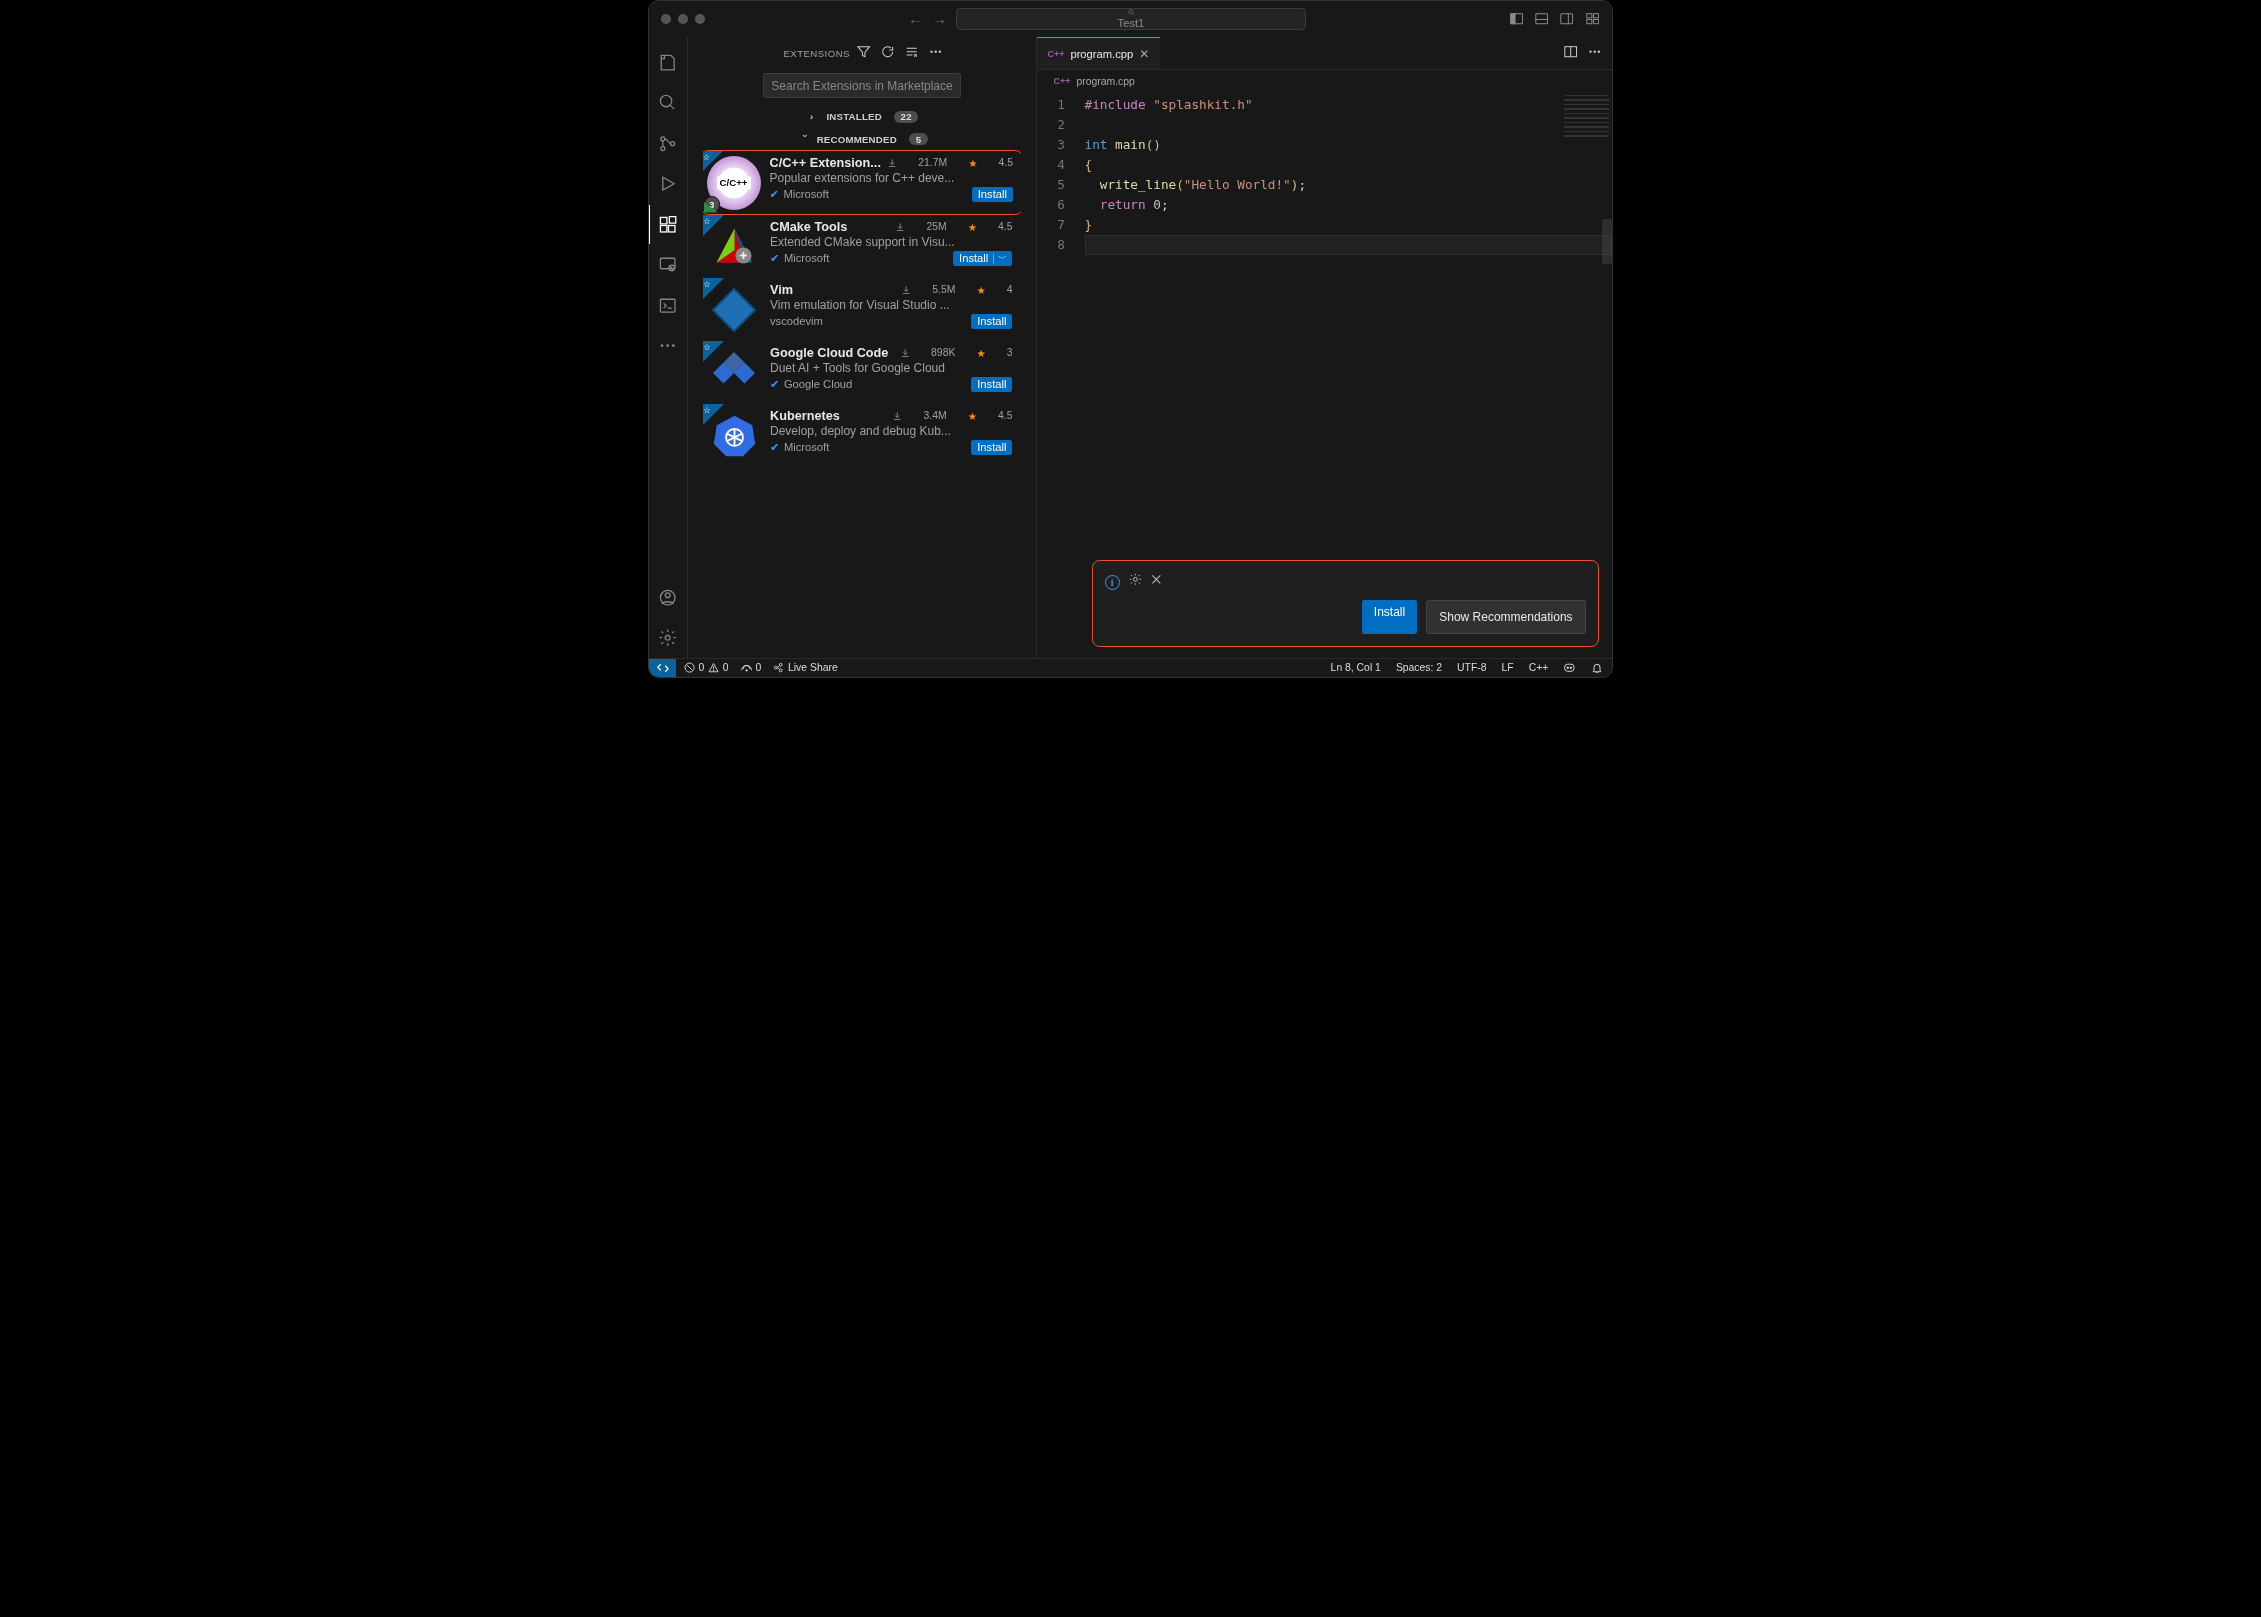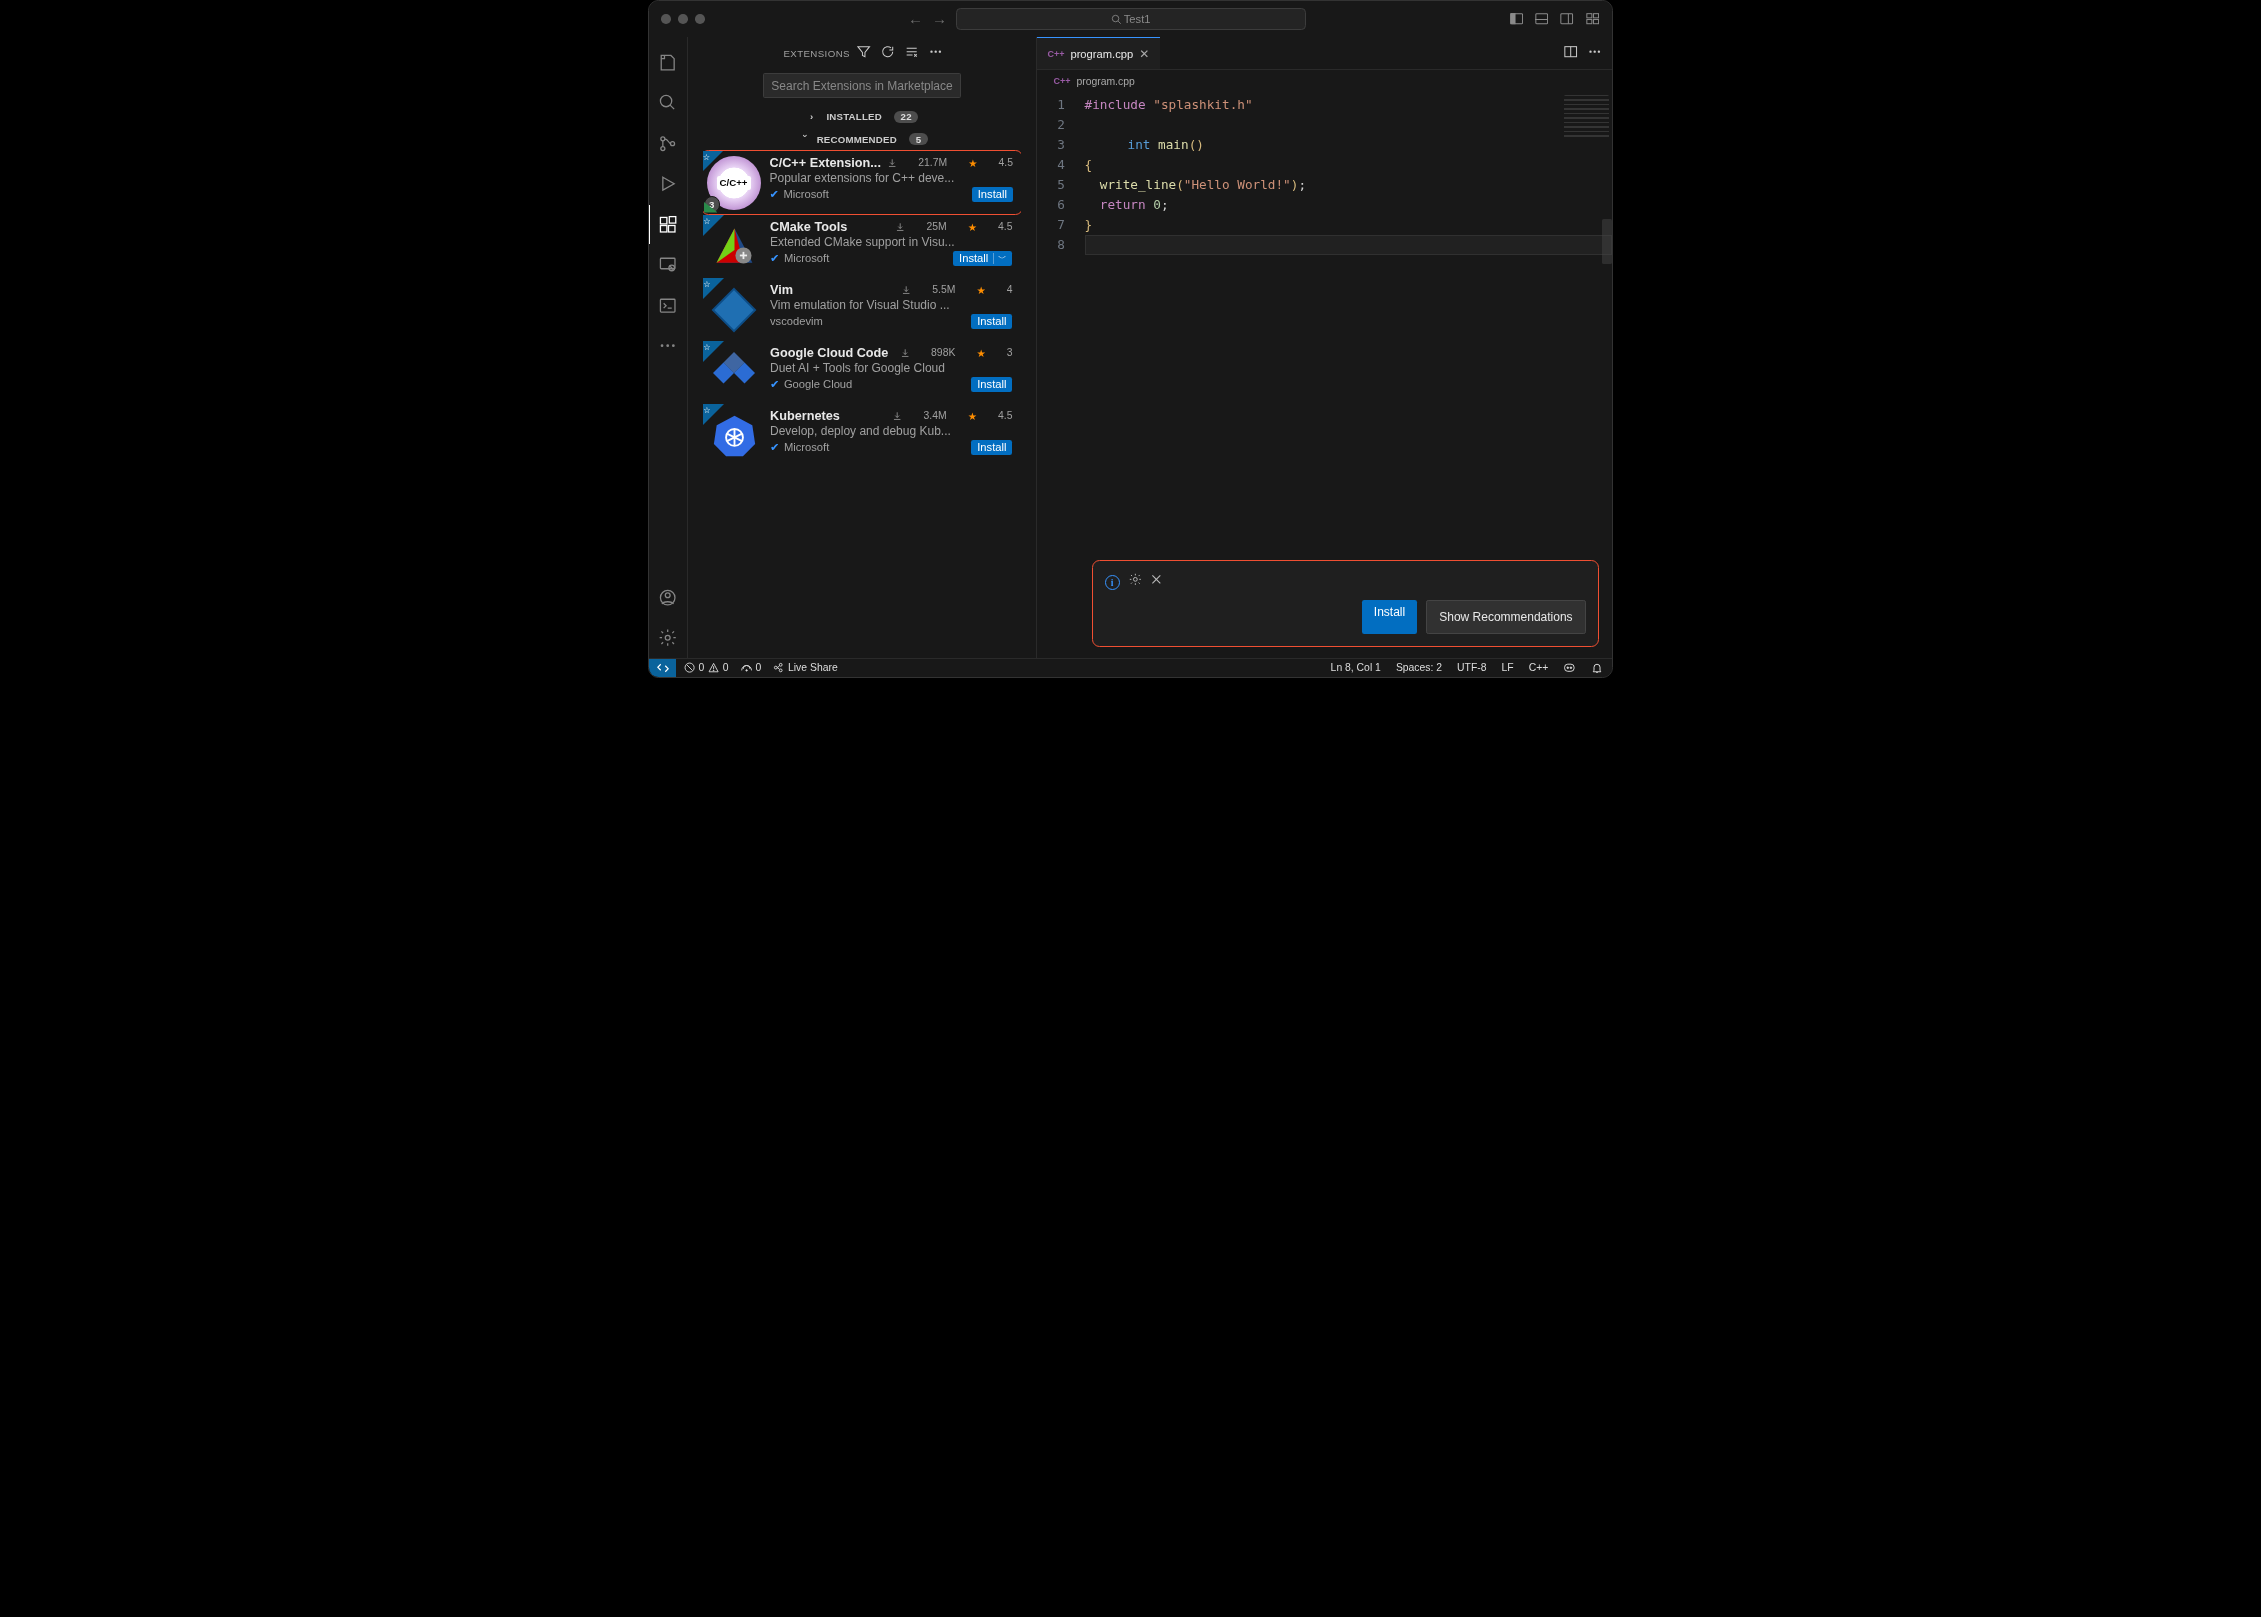--- a/index.html
+++ b/index.html
@@ -56,21 +56,21 @@
     gap: 7.5px;
     background: var(--bg);
   }
   .traffic-lights { display: flex; gap: 7.5px; }
   .tl { width: 9.7px; height: 9.7px; border-radius: 50%; background: #555; }
   .tb-center { flex: 1; display: flex; justify-content: center; align-items: center; gap: 9px; }
   .nav-arrow { color: #6e6e6e; font-size: 15px; cursor: default; }
   .search-box {
     width: 350px; height: 22.4px; border: 0.7px solid #3c3c3c; border-radius: 4.5px;
     background: #242424; display: flex; align-items: center; justify-content: center;
-    gap: 2px; color: var(--text-dim); font-size: 11.2px;
+    gap: 2px; color: var(--text-dim); font-size: 11.2px; flex-direction: column;
   }
   .tb-right { display: flex; gap: 10.4px; color: var(--text-dim); }
   .tb-icon { width: 15px; height: 15px; display:flex; align-items:center; justify-content:center; }
   .tb-icon svg { width:13.4px; height:13.4px; }
 
   
   .main-row { flex: 1; display: flex; min-height: 0; }
 
   
   .activity-bar {
@@ -171,21 +171,21 @@
   .tab .close { color:#aaa; font-size:12px; }
   .tab-icons { margin-left:auto; display:flex; align-items:center; gap:10.4px; padding:0 10.4px; color:#ccc; }
   .tab-icons svg { width:13.4px; height:13.4px; }
   .crumb {
     height: 22.4px; display:flex; align-items:center; gap:6px; padding: 0 16.4px;
     font-size: 10.4px; color:#a9a9a9;
   }
   .code-area { flex:1; display:flex; position:relative; font-family: "SF Mono","Menlo","Consolas",monospace; font-size:12.7px; line-height:20px; }
   .gutter { width:40px; text-align:right; color:#6e7681; padding: 3px 12px 0 0; user-select:none; }
   .code { padding: 3px 0 0 7.5px; white-space:pre; color:#d4d4d4; flex:1; }
-  .kw { color: var(--keyword); margin-left: 43px; }
+  .kw { color: var(--keyword); }
   .fn { color: var(--func); }
   .str { color: var(--string); }
   .num { color: var(--num); }
   .br { color: var(--yellow); }
   .pp { color:#c586c0; }
   .cursor-line { background: rgba(255,255,255,0.04); border:0.7px solid #303030; display:inline-block; width:100%; height:19.4px; }
   .minimap { position:absolute; right:3px; top:3px; width:45px; height:45px; opacity:.25;
     background: repeating-linear-gradient(#888 0 1.5px, transparent 1.5px 4.5px); border-radius:1.5px; pointer-events:none; }
   .vscroll-ov { position:absolute; right:0; top:127px; width:10.4px; height:45px; background:#444; border-radius:1.5px; opacity:.5; }
 

